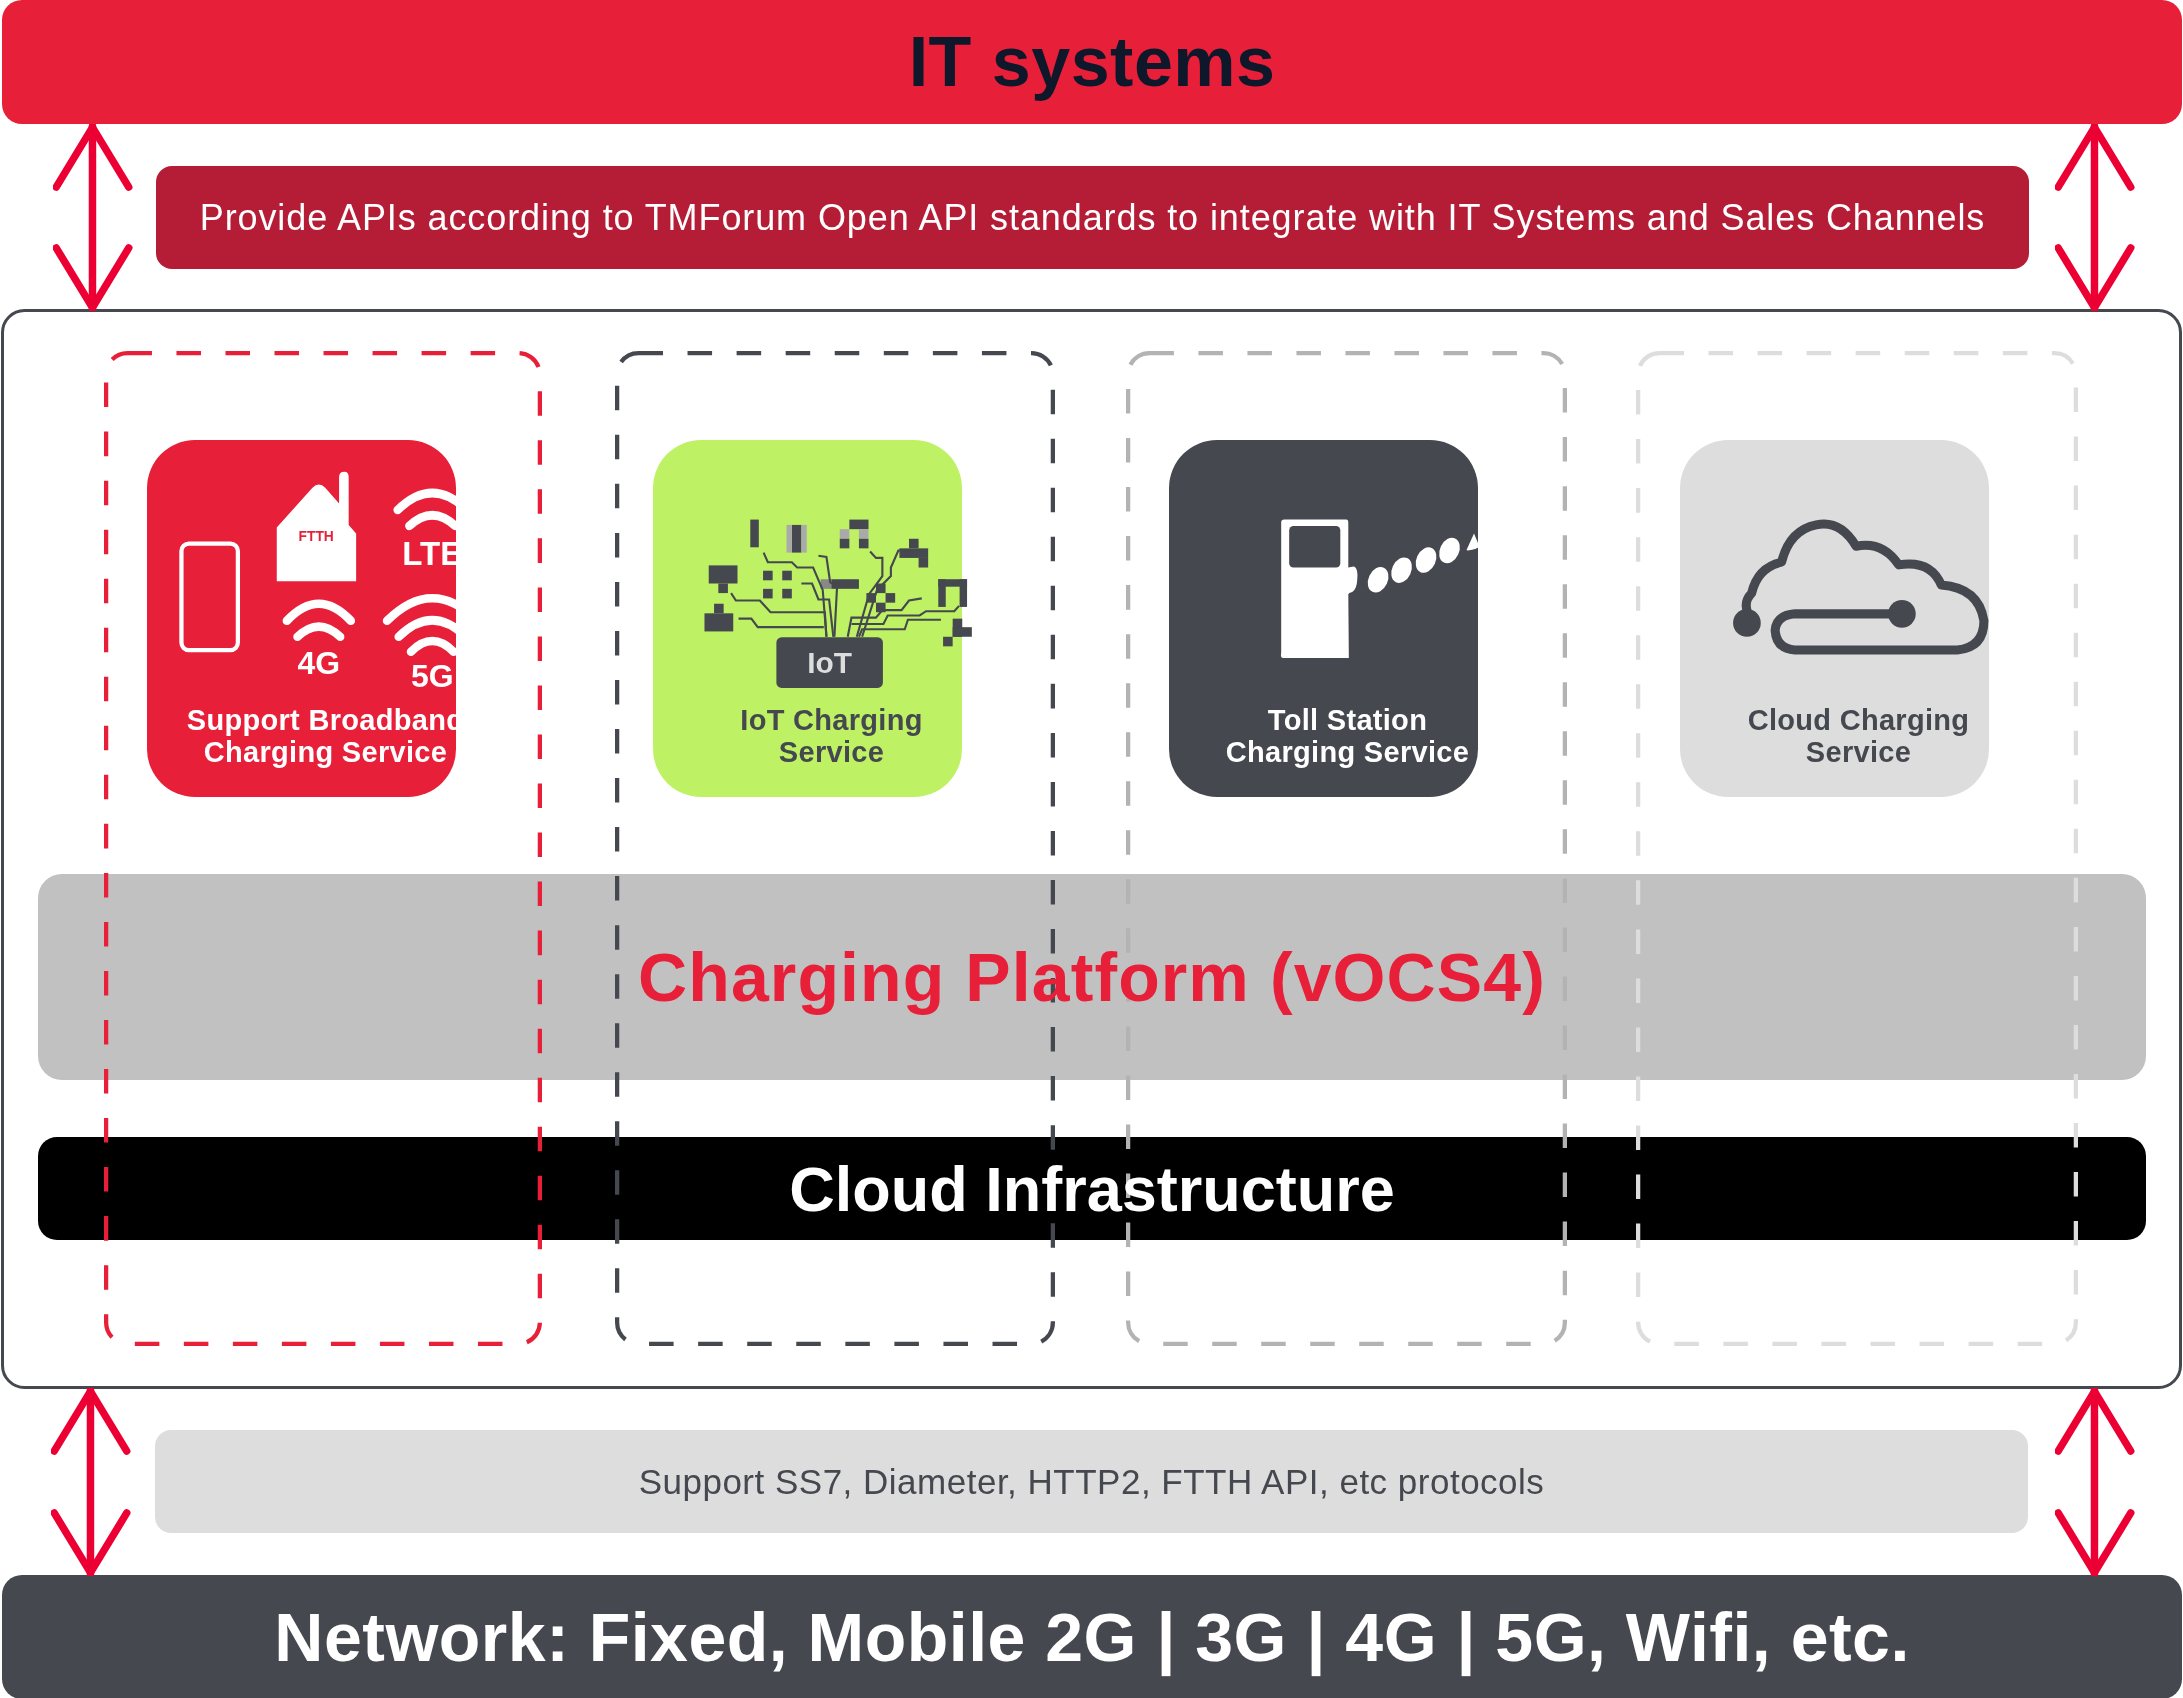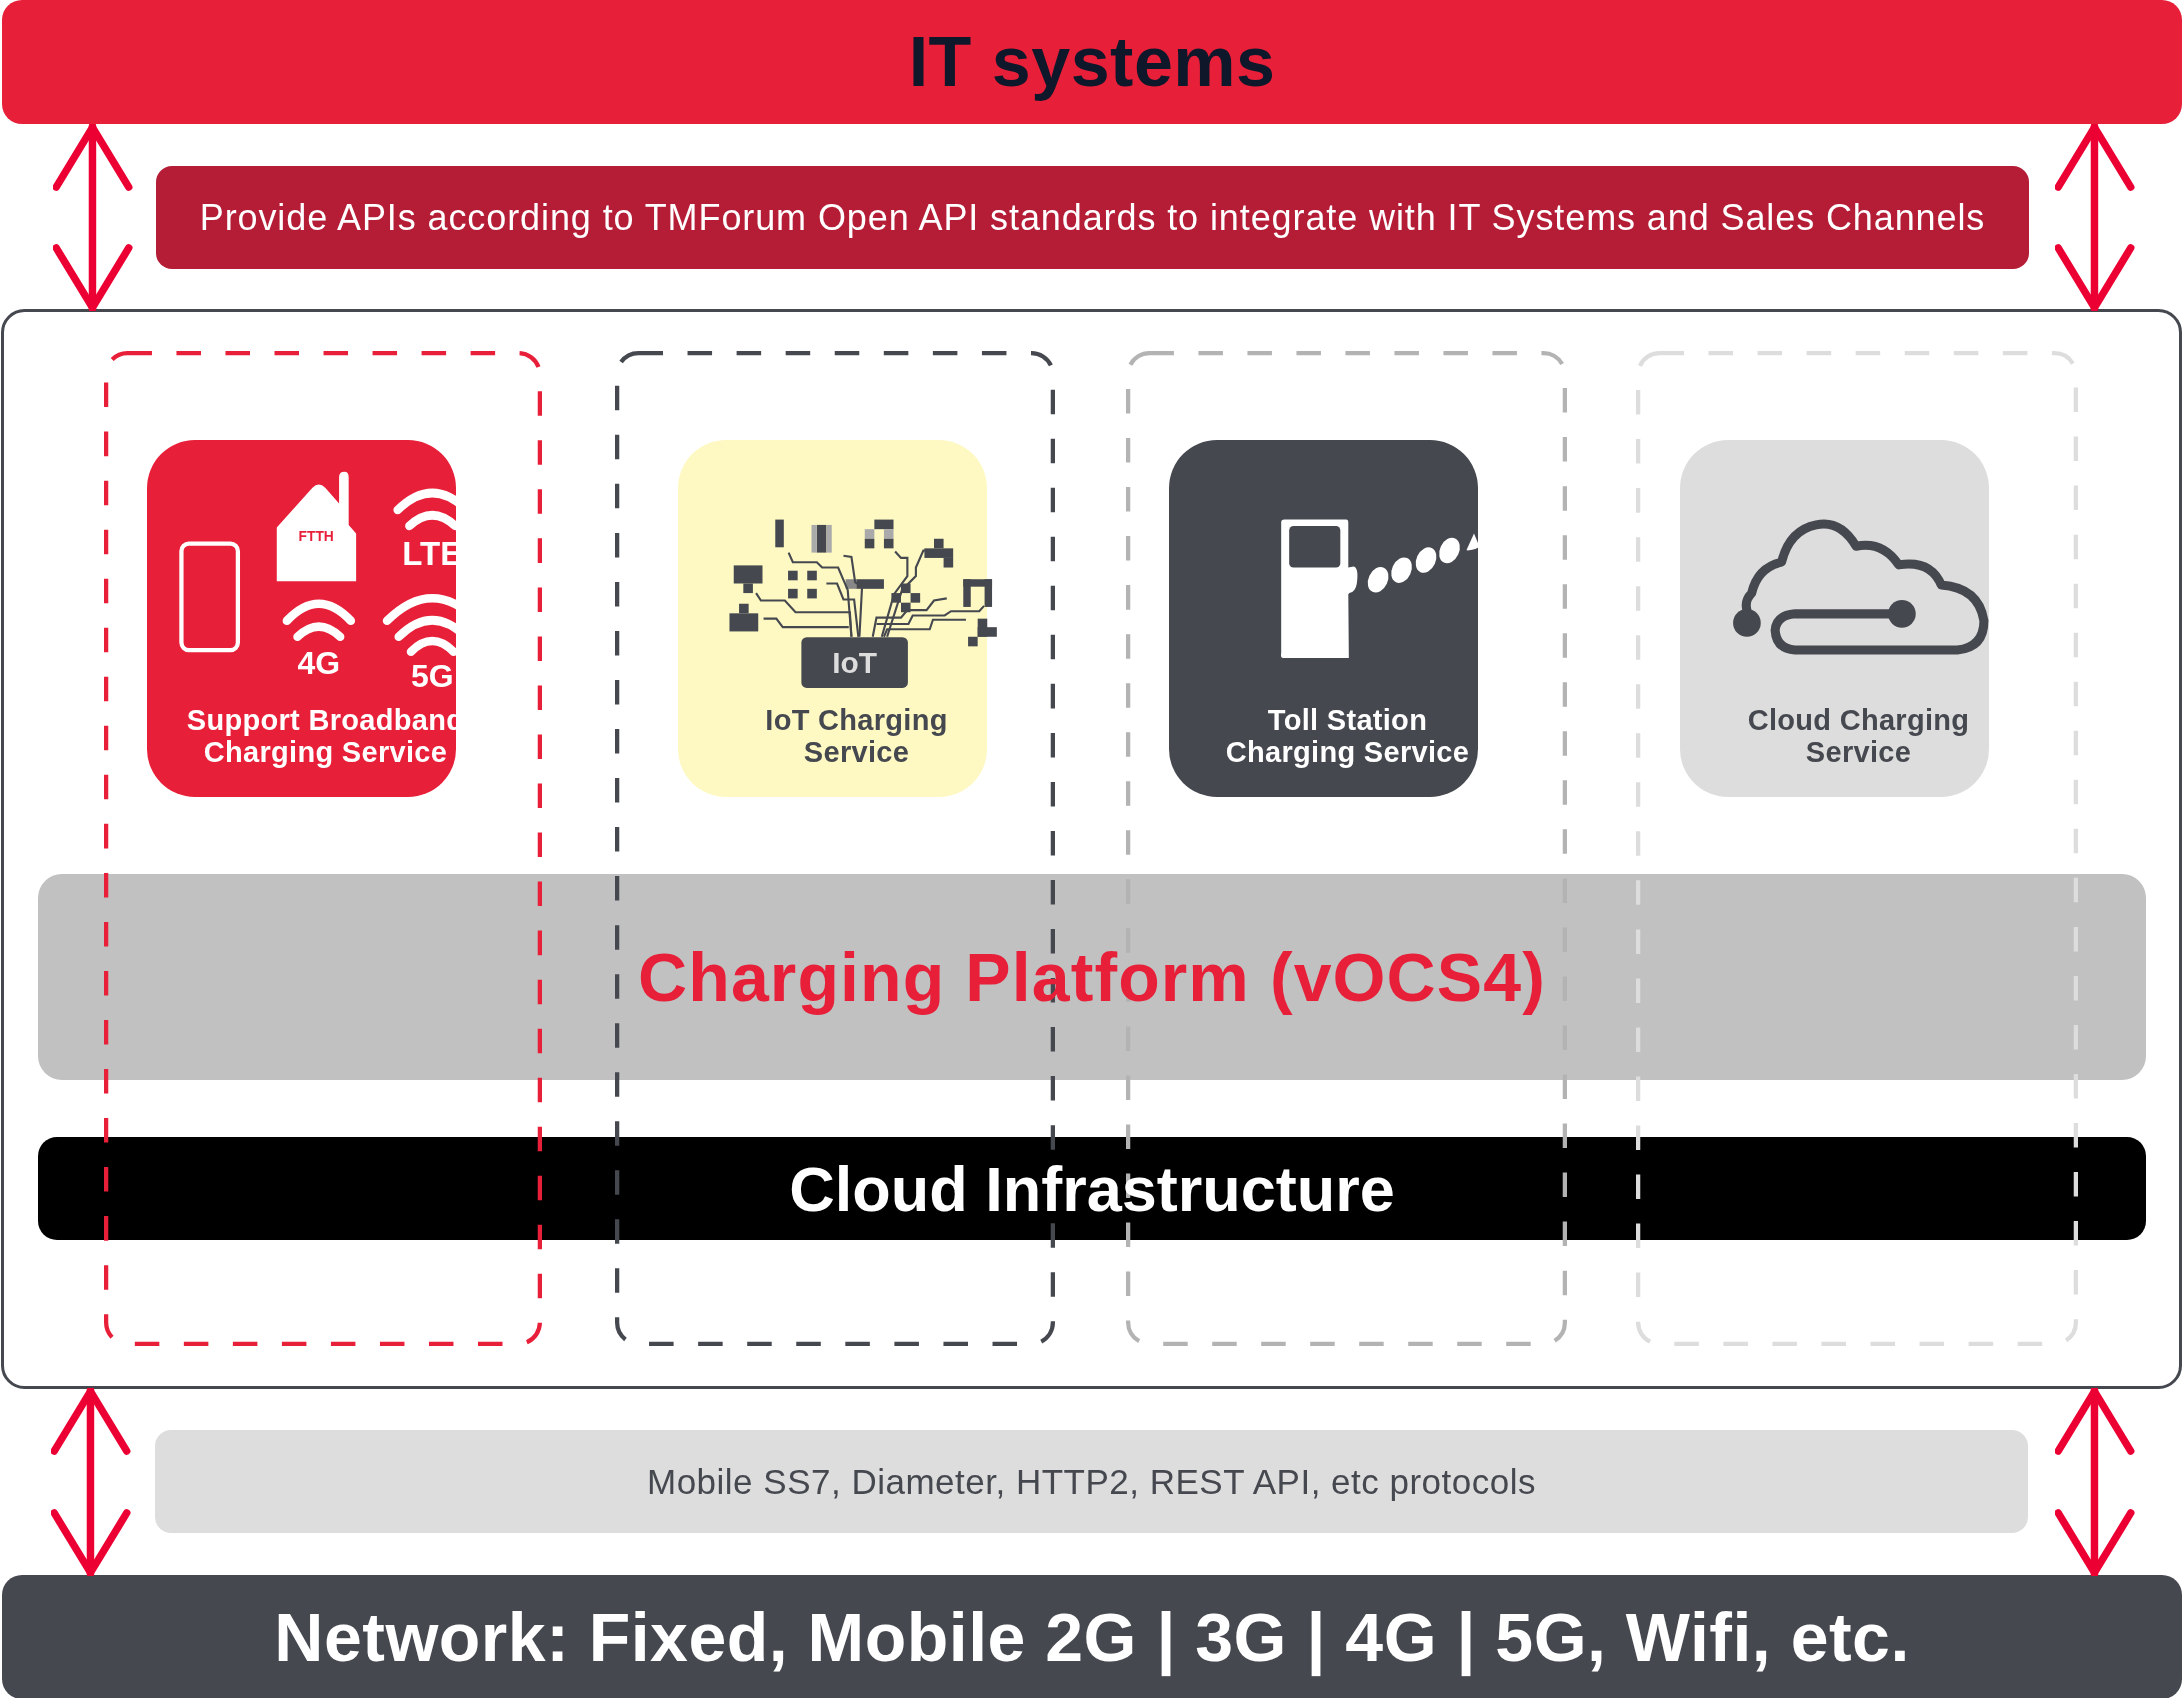--- a/index.html
+++ b/index.html
@@ -25,21 +25,21 @@
                  color: #fff; font-weight: bold; font-size: 68px; letter-spacing: 0.5px; }
 
   .col { z-index: 4; pointer-events: none; }
   .col svg { position: absolute; left: 0; top: 0; width: 100%; height: 100%; overflow: visible; }
 
   .tile { width: 309px; height: 357px; top: 440px; border-radius: 48px; z-index: 3; }
   .tile .tile-icon { position: absolute; left: 0; top: 21.3px; width: 357px; height: 245px; }
   .tile .tile-label { position: absolute; left: 0; top: 264px; width: 357px; text-align: center;
                       font-weight: bold; font-size: 29px; line-height: 32px; white-space: pre-line; letter-spacing: 0.3px; }
   #tile-mbb { left: 147px; background: #e81f38; color: #fff; }
-  #tile-iot { left: 678px; background: #fef9c3; color: #45484f; }
+  #tile-iot { left: 653px; background: #bef264; color: #45484f; }
   #tile-toll { left: 1169px; background: #45484f; color: #fff; }
   #tile-cloud { left: 1680px; background: #dddddd; color: #45484f; }
 
   .arrow { z-index: 6; }
 </style>
 </head>
 <body>
 
 <div id="it-bar" class="abs center-text">
   <span>IT systems</span>
@@ -189,21 +189,21 @@
       <path d="M125 280 Q120 262 134 248 Q145 200 190 190 Q205 130 255 120 Q300 110 330 160 Q380 150 410 195 Q470 185 490 233 Q560 238 570 300 Q570 350 520 355 L215 355 Q180 352 178 318 Q180 290 215 287 L400 287"></path>
     </g>
     <circle cx="125" cy="304" r="26" fill="#45484f"></circle>
     <circle cx="416" cy="287" r="26" fill="#45484f"></circle>
   </svg>
   <div class="tile-label">Cloud Charging
 Service</div>
 </div>
 
 <div id="protocol-bar" class="abs center-text">
-  <span>Mobile SS7, Diameter, HTTP2, REST API, etc protocols</span>
+  <span>Support SS7, Diameter, HTTP2, FTTH API, etc protocols</span>
 </div>
 
 <div id="network-bar" class="abs center-text">
   <span>Network: Fixed, Mobile 2G | 3G | 4G | 5G, Wifi, etc.</span>
 </div>
 
 <svg class="abs arrow" style="left:53px;top:124px;width:80px;height:187px;" viewBox="0 0 150 350">
   <g fill="none" stroke="#ec0033" stroke-width="14" stroke-linecap="round" stroke-linejoin="round">
     <line x1="74" y1="4" x2="74" y2="346"></line>
     <polyline points="6,118 74,6 142,118"></polyline>

